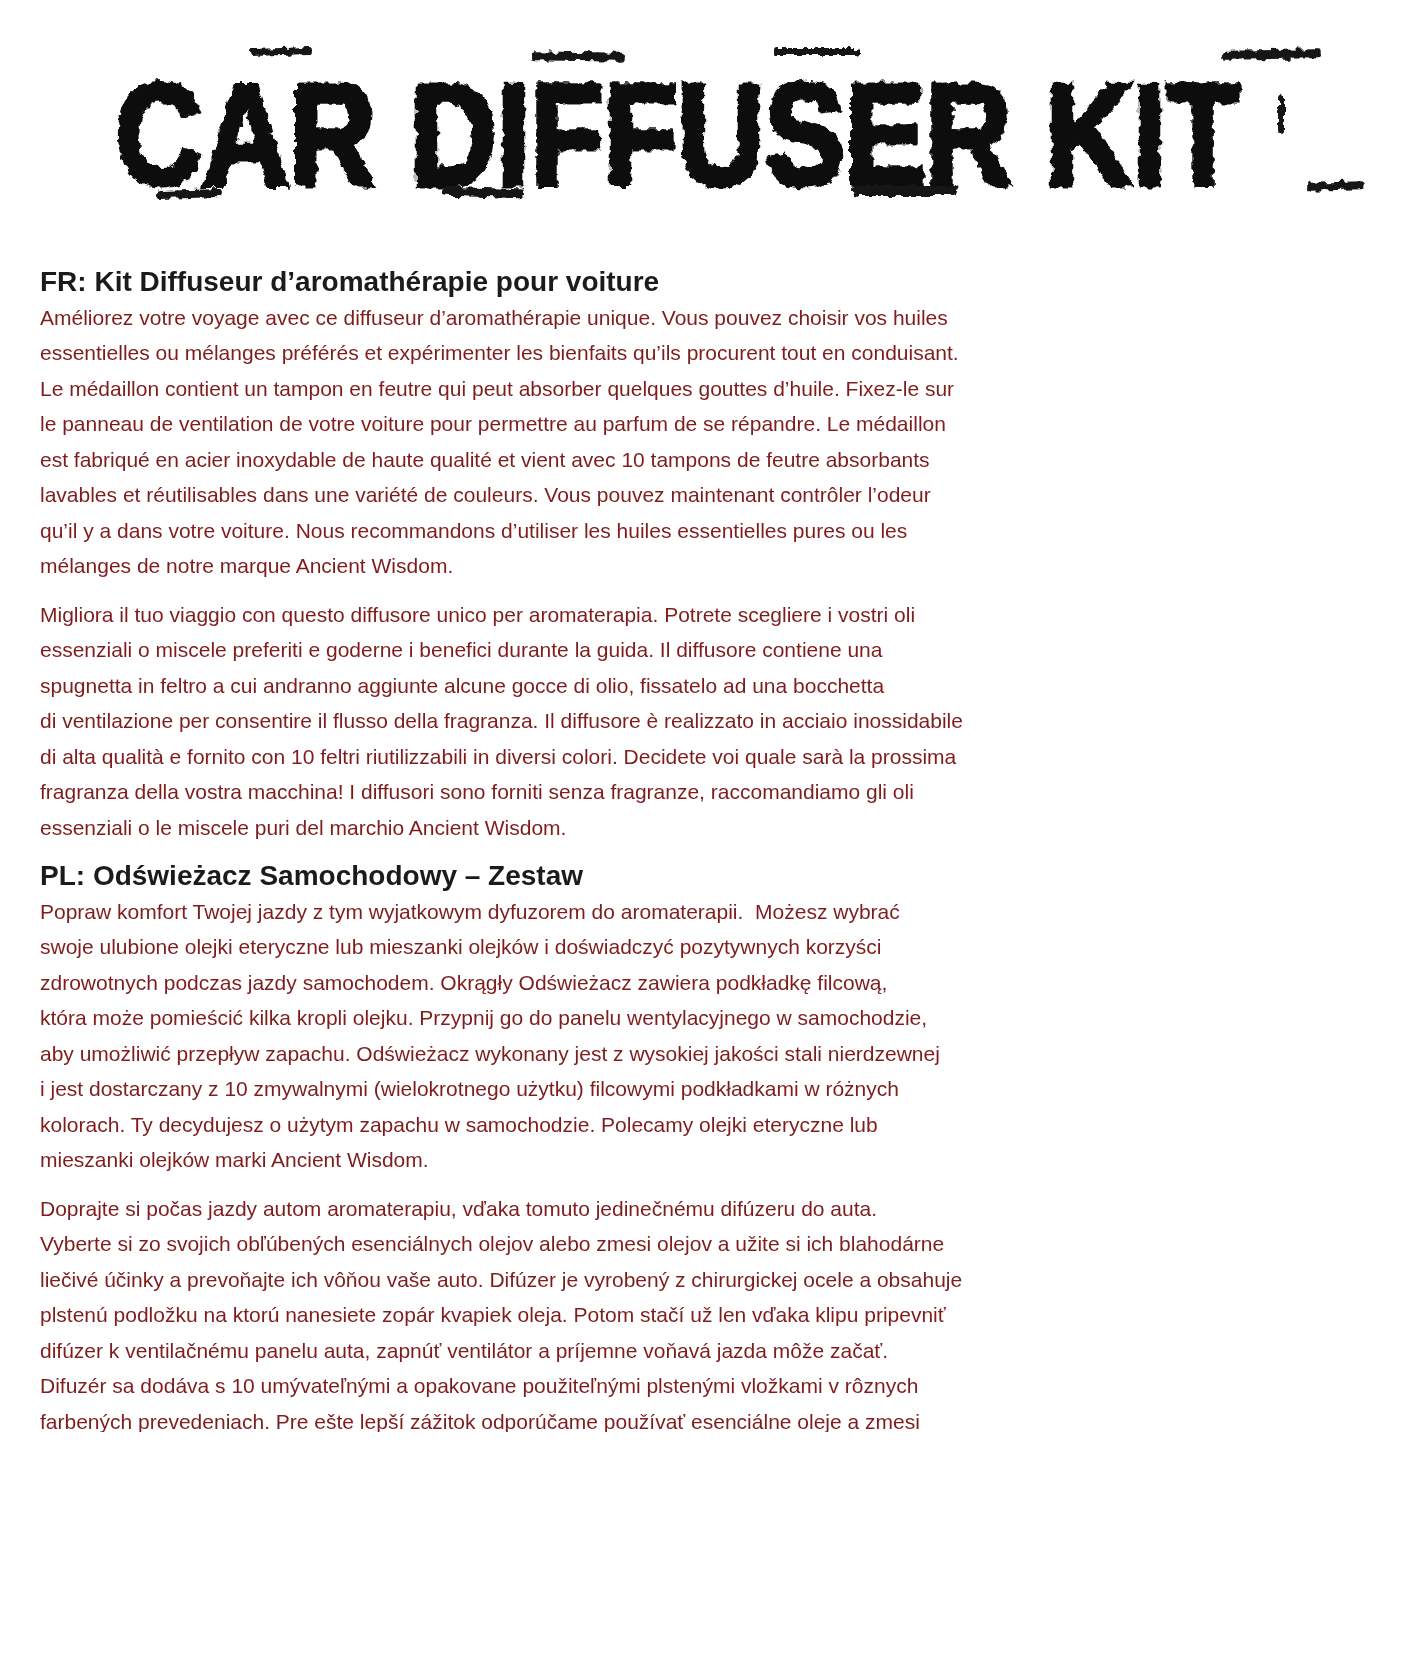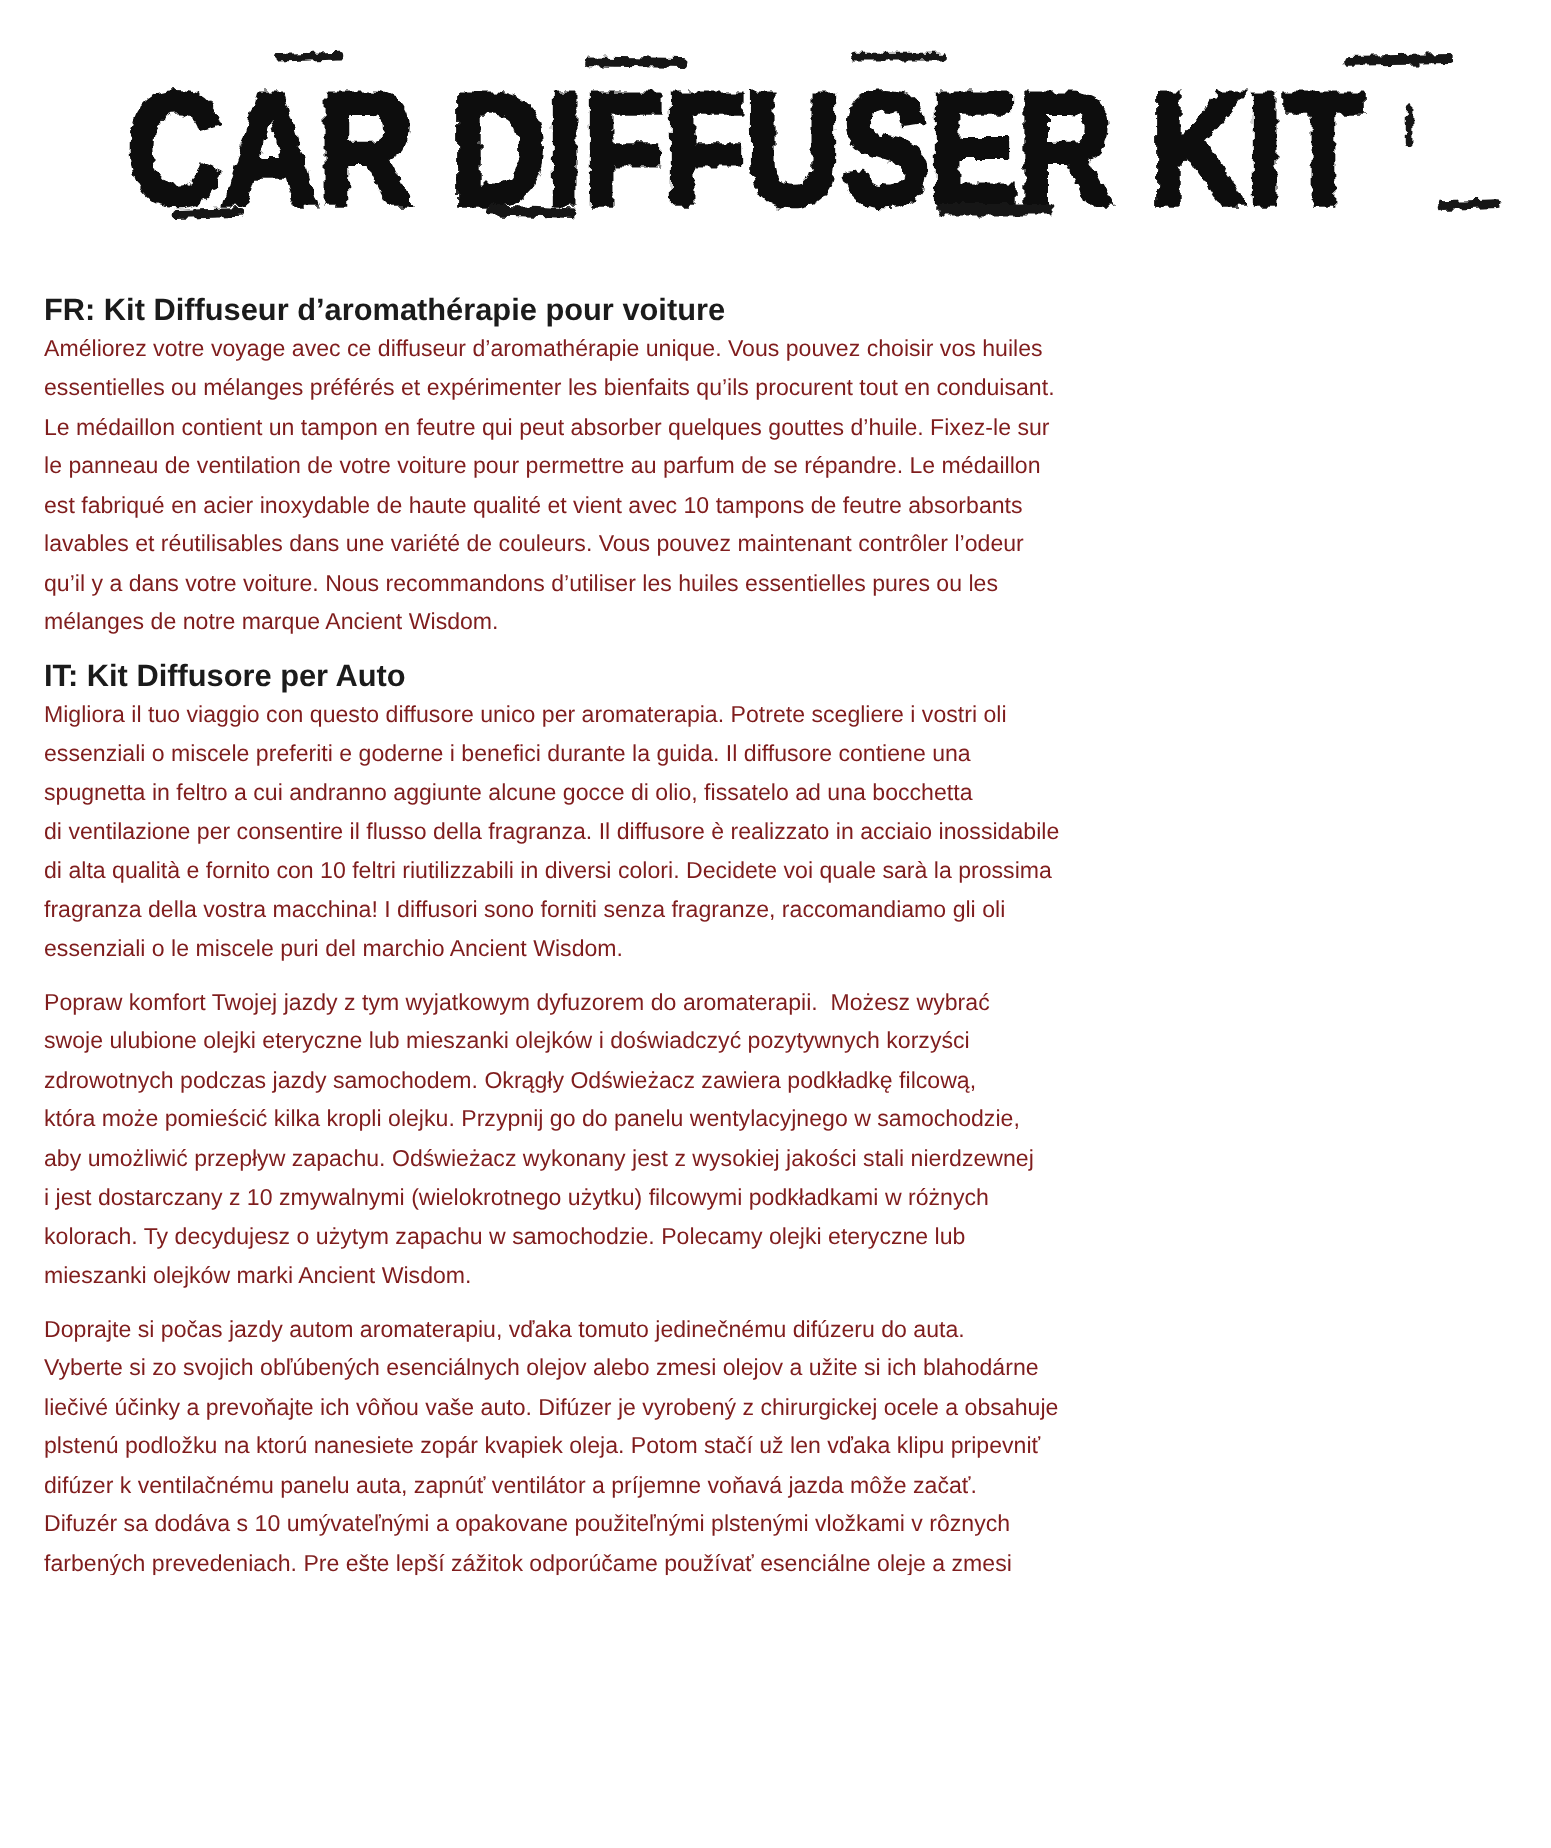--- a/index.html
+++ b/index.html
@@ -96,31 +96,31 @@
 essentielles ou mélanges préférés et expérimenter les bienfaits qu’ils procurent tout en conduisant.
 Le médaillon contient un tampon en feutre qui peut absorber quelques gouttes d’huile. Fixez-le sur
 le panneau de ventilation de votre voiture pour permettre au parfum de se répandre. Le médaillon
 est fabriqué en acier inoxydable de haute qualité et vient avec 10 tampons de feutre absorbants
 lavables et réutilisables dans une variété de couleurs. Vous pouvez maintenant contrôler l’odeur
 qu’il y a dans votre voiture. Nous recommandons d’utiliser les huiles essentielles pures ou les
 mélanges de notre marque Ancient Wisdom.</p>
     </section>
 
     <section class="lang-section">
-      <h2 class="section-heading">IT: Kit Diffusore per Auto</h2>
       <p class="section-body">Migliora il tuo viaggio con questo diffusore unico per aromaterapia. Potrete scegliere i vostri oli
 essenziali o miscele preferiti e goderne i benefici durante la guida. Il diffusore contiene una
 spugnetta in feltro a cui andranno aggiunte alcune gocce di olio, fissatelo ad una bocchetta
 di ventilazione per consentire il flusso della fragranza. Il diffusore è realizzato in acciaio inossidabile
 di alta qualità e fornito con 10 feltri riutilizzabili in diversi colori. Decidete voi quale sarà la prossima
 fragranza della vostra macchina! I diffusori sono forniti senza fragranze, raccomandiamo gli oli
 essenziali o le miscele puri del marchio Ancient Wisdom.</p>
     </section>
 
     <section class="lang-section">
+      <h2 class="section-heading">PL: Odświeżacz Samochodowy – Zestaw</h2>
       <p class="section-body">Popraw komfort Twojej jazdy z tym wyjatkowym dyfuzorem do aromaterapii.  Możesz wybrać
 swoje ulubione olejki eteryczne lub mieszanki olejków i doświadczyć pozytywnych korzyści
 zdrowotnych podczas jazdy samochodem. Okrągły Odświeżacz zawiera podkładkę filcową,
 która może pomieścić kilka kropli olejku. Przypnij go do panelu wentylacyjnego w samochodzie,
 aby umożliwić przepływ zapachu. Odświeżacz wykonany jest z wysokiej jakości stali nierdzewnej
 i jest dostarczany z 10 zmywalnymi (wielokrotnego użytku) filcowymi podkładkami w różnych
 kolorach. Ty decydujesz o użytym zapachu w samochodzie. Polecamy olejki eteryczne lub
 mieszanki olejków marki Ancient Wisdom.</p>
     </section>
 

